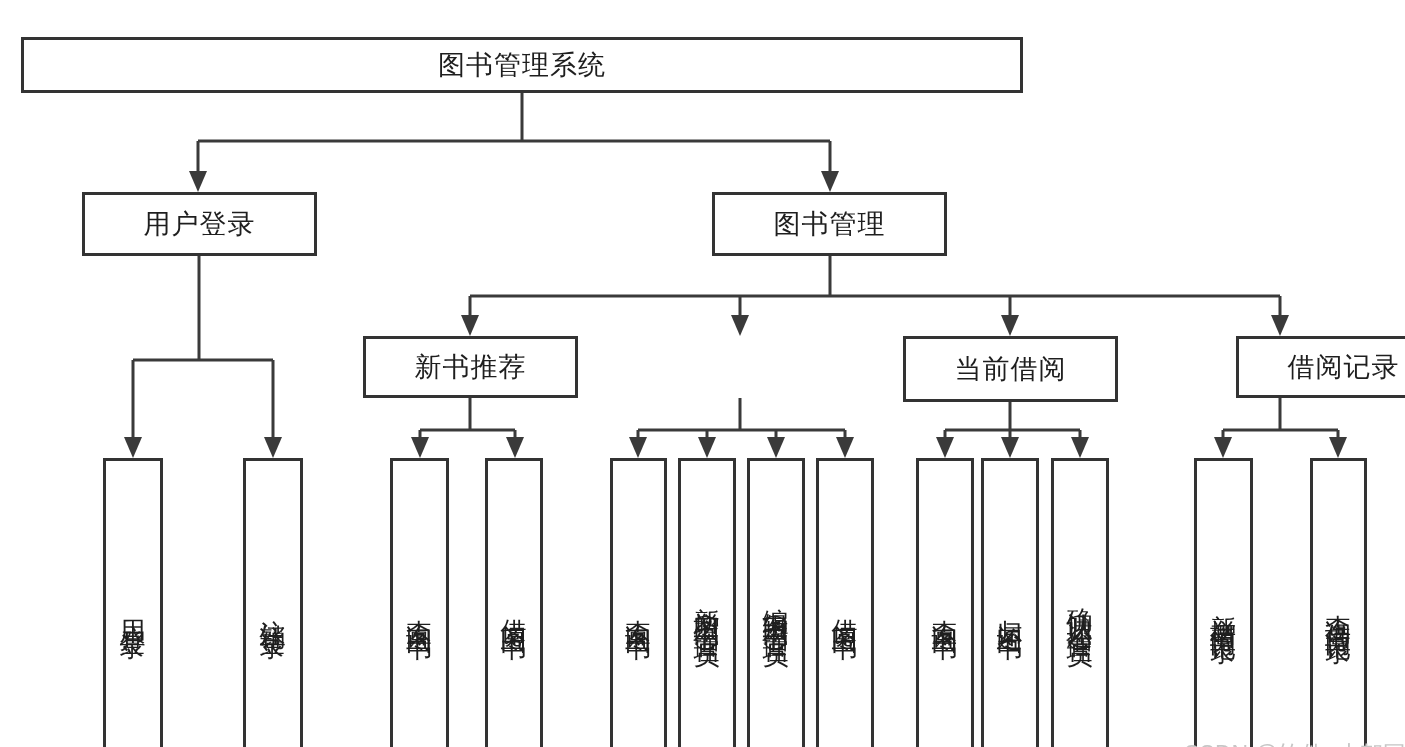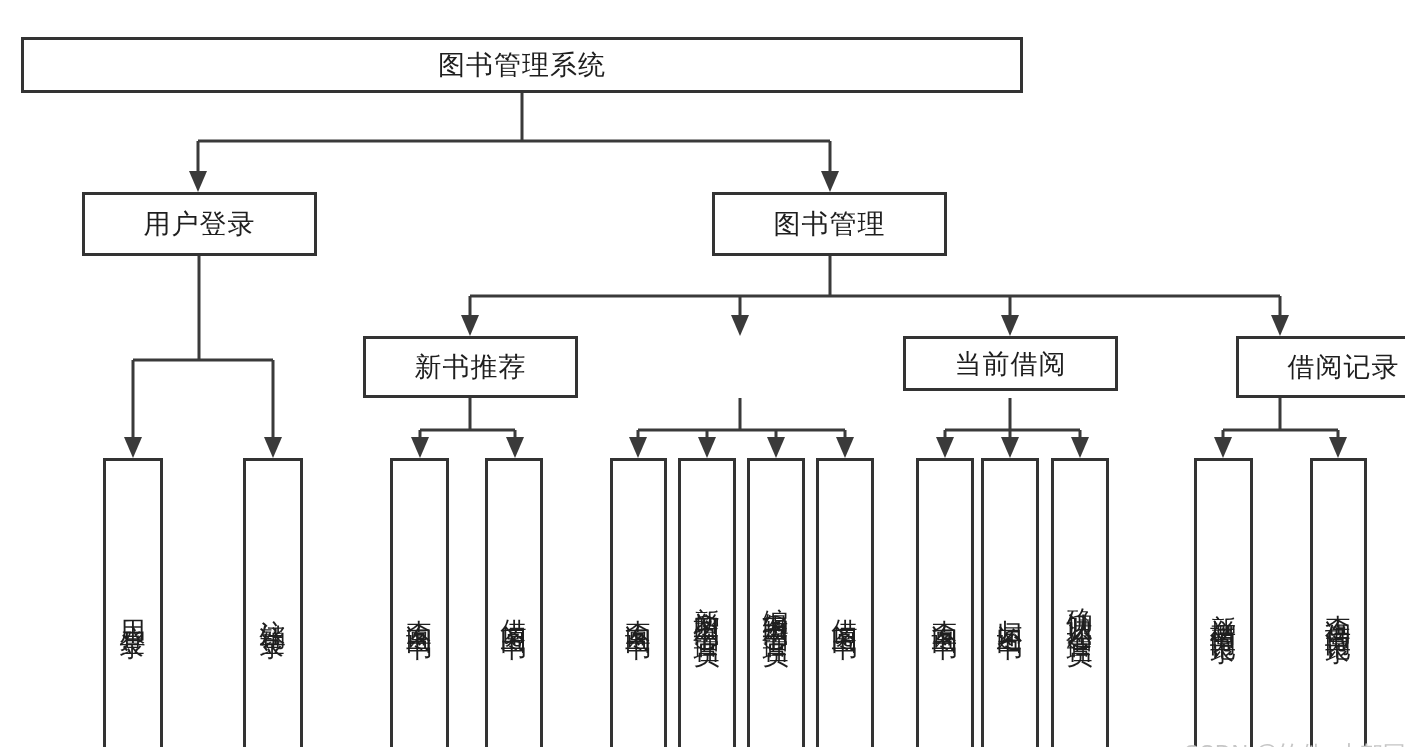--- a/index.html
+++ b/index.html
@@ -31,21 +31,21 @@
     letter-spacing:5px;
     top:434px;height:302px;
     line-height:1;
   }
   
   .root   {left:21px;  top:13px;  width:1002px;height:56px;}
   .lv2a   {left:82px;  top:168px; width:235px; height:64px;}
   .lv2b   {left:712px; top:168px; width:235px; height:64px;}
   .lv3a   {left:363px; top:312px; width:215px; height:62px;}
   .lv3b   {left:633px; top:312px; width:215px; height:62px;}
-  .lv3c   {left:903px; top:312px; width:215px; height:55px;}
+  .lv3c   {left:903px; top:312px; width:215px; height:66px;}
   .lv3d   {left:1236px;top:312px; width:215px; height:62px;}
   .lfA1{left:103px; width:60px;}
   .lfA2{left:243px; width:60px;}
   .lfB1{left:390px; width:59px;}
   .lfB2{left:485px; width:58px;}
   .lfC1{left:610px; width:57px;}
   .lfC2{left:678px; width:58px;}
   .lfC3{left:747px; width:58px;}
   .lfC4{left:816px; width:58px;}
   .lfD1{left:916px; width:58px;}

